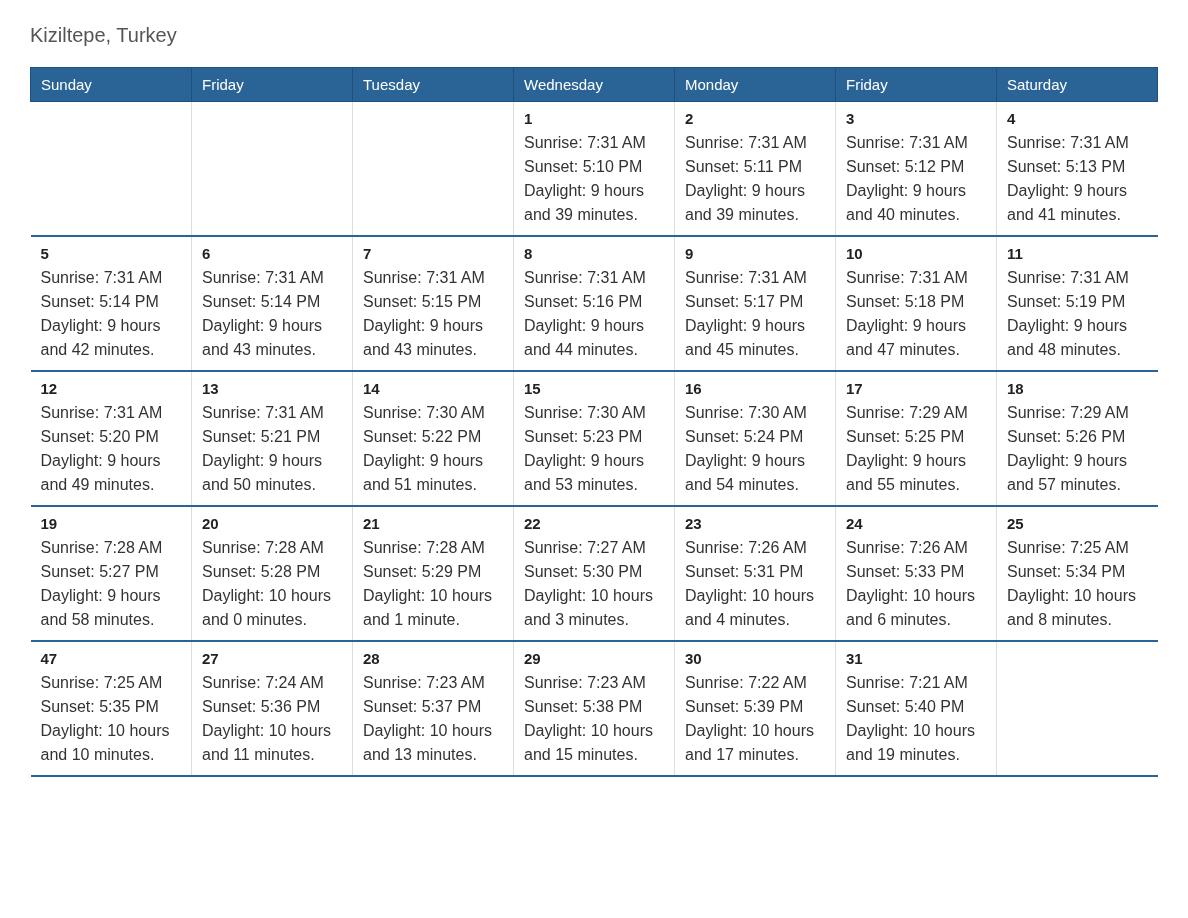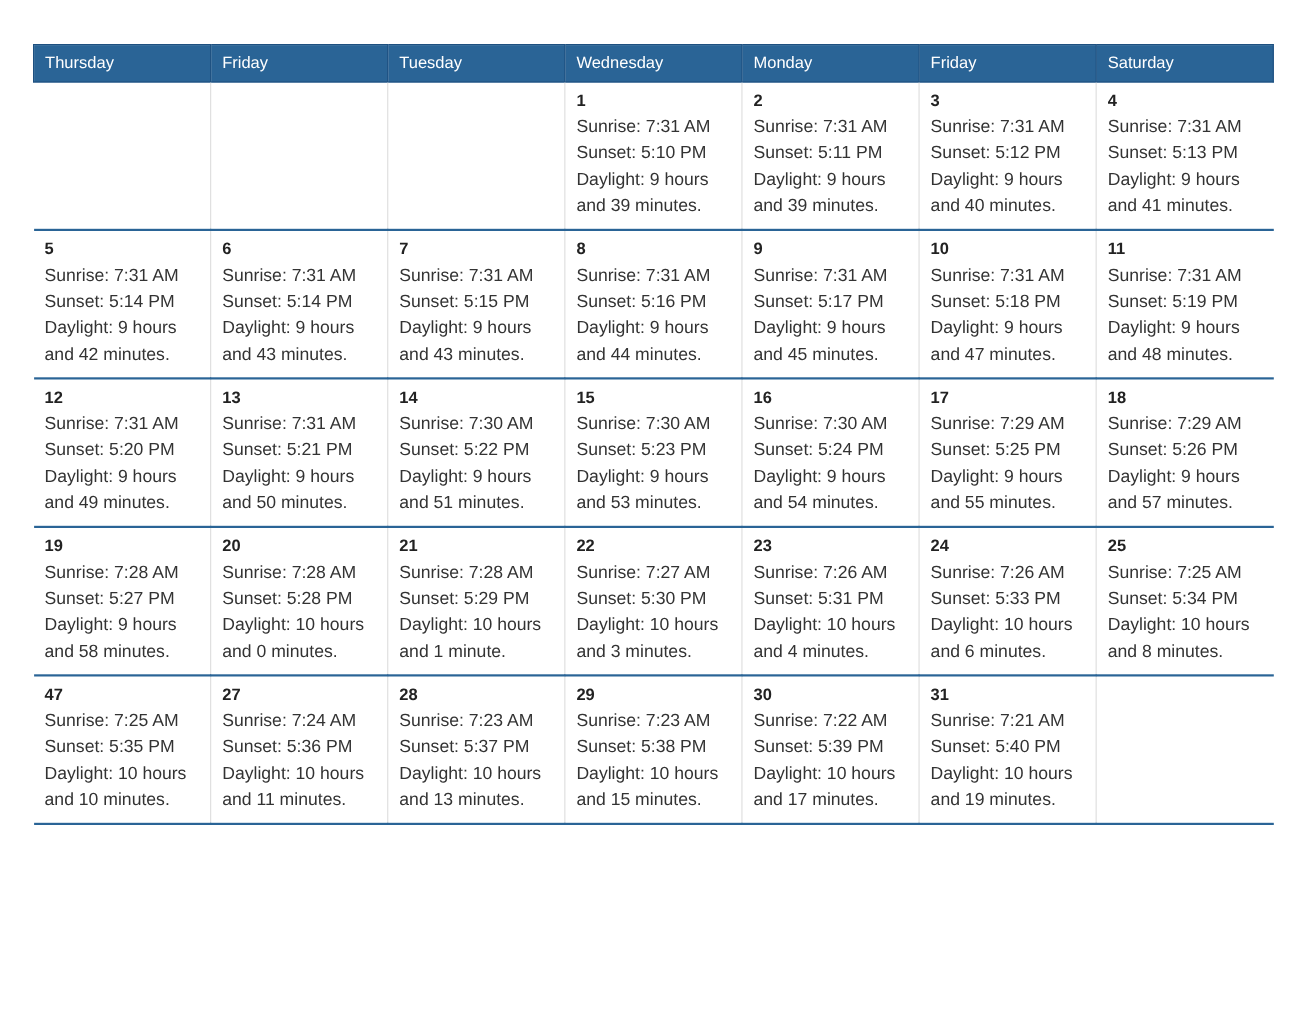--- a/index.html
+++ b/index.html
@@ -91,27 +91,28 @@
       margin-left: 3px;
       position: relative;
       top: 3px;
     }
   </style>
 </head>
 <body>
 
 <div class="header">
   <div class="title-block">
+    <div class="location-title">Kiziltepe, Turkey</div>
   </div>
 </div>
 
 <table>
   <thead>
     <tr>
-    <th>Thursday</th>
+    <th>Sunday</th>
         <th>Friday</th>
         <th>Tuesday</th>
         <th>Wednesday</th>
         <th>Monday</th>
         <th>Friday</th>
         <th>Saturday</th>
       </tr>
   </thead>
   <tbody id="calendar-body">
   <tr>

